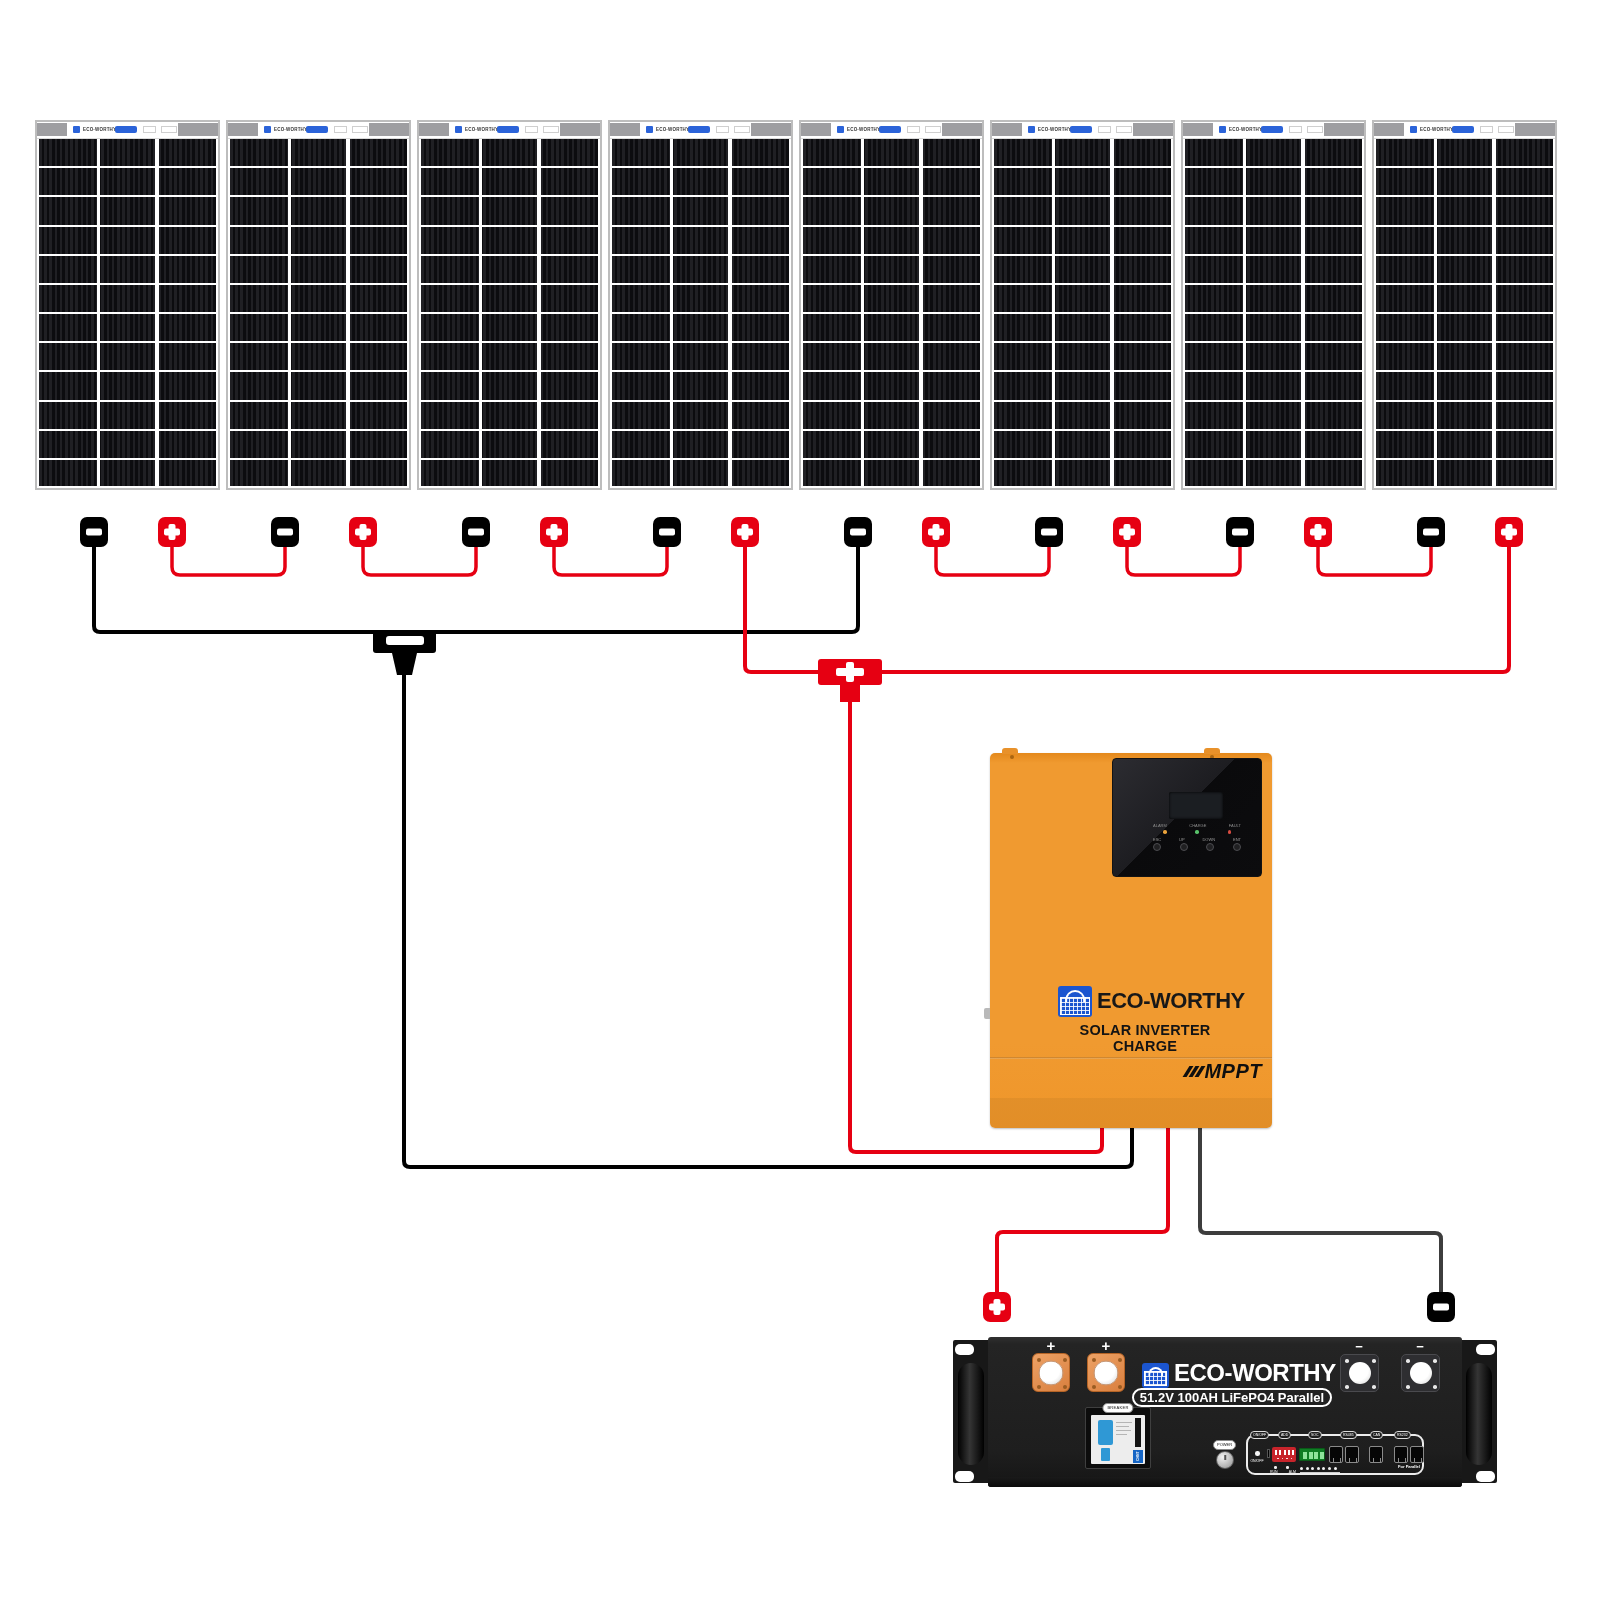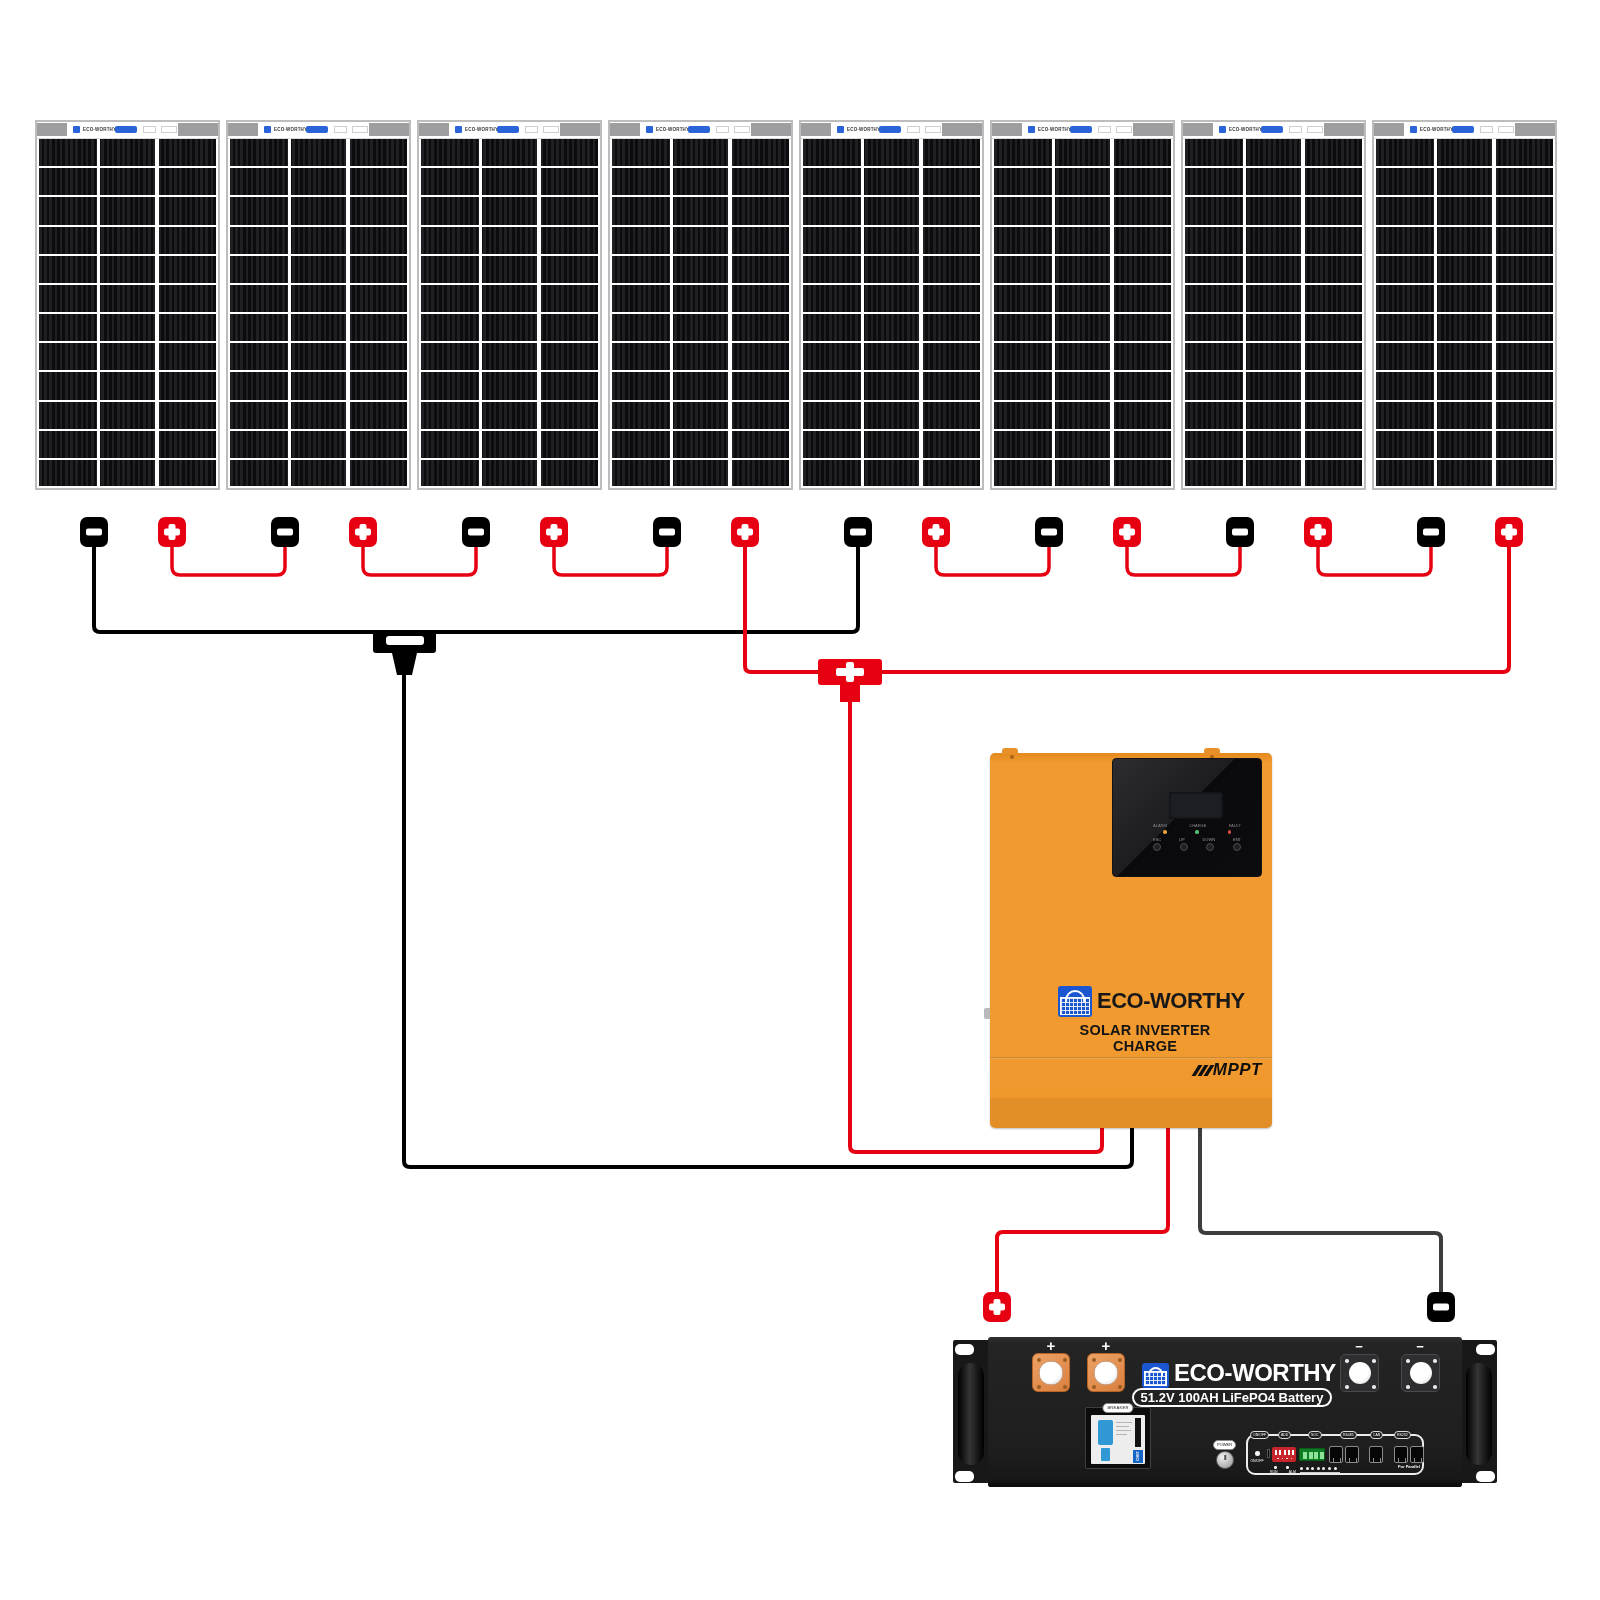--- a/index.html
+++ b/index.html
@@ -51,21 +51,21 @@
     background:repeating-linear-gradient(90deg,rgba(255,255,255,.85) 0 1px,transparent 1px 4px),repeating-linear-gradient(180deg,rgba(255,255,255,.85) 0 1px,transparent 1px 4px);}
   .sunlogo .dome{position:absolute;left:50%;transform:translateX(-50%);top:14%;width:58%;height:38%;
     border:2px solid #fff;border-bottom:none;border-radius:100px 100px 0 0;box-sizing:border-box;}
   #inv-logo{left:68px;top:233px;width:34px;height:31px;}
   #inv-brand{position:absolute;left:107px;top:235px;font-size:22px;font-weight:800;color:#181818;letter-spacing:-.5px;}
   #inv-sub{position:absolute;left:56px;top:269px;width:198px;text-align:center;font-size:14.5px;font-weight:700;color:#141414;letter-spacing:.2px;}
   #inv-seam{position:absolute;left:0;top:304px;width:100%;height:2px;background:linear-gradient(180deg,rgba(90,45,0,.30),rgba(255,255,255,.25));}
   #inv-bottomshade{position:absolute;left:0;top:345px;width:100%;height:30px;background:rgba(0,0,0,.05);border-radius:0 0 5px 5px;}
   #inv-mppt{position:absolute;right:10px;top:307px;display:flex;align-items:center;}
   #inv-mppt .stripe{width:4px;height:11px;background:#0f0f0f;margin-right:2px;transform:skewX(-32deg);}
-  #inv-mppt .mppt-text{font-size:17px;font-weight:800;font-style:italic;color:#0f0f0f;letter-spacing:.5px;}
+  #inv-mppt .mppt-text{font-size:20px;font-weight:800;font-style:italic;color:#0f0f0f;letter-spacing:.5px;}
   #inv-ground{position:absolute;left:-6px;top:255px;width:6px;height:11px;background:#b9b9b9;border-radius:2px 0 0 2px;}
 
   
   #battery{position:absolute;left:988px;top:1337px;width:474px;height:150px;z-index:3;
     background:linear-gradient(180deg,#303030 0,#242424 7px,#1e1e1e 115px,#151515 100%);
     border-radius:3px;}
   .ear{position:absolute;top:3px;width:35px;height:143px;background:#181818;z-index:-1;}
   .ear.left{left:-35px;border-radius:2px 0 0 2px;}
   .ear.right{right:-35px;border-radius:0 2px 2px 0;}
   .notch{position:absolute;width:19px;height:11px;background:#fff;border-radius:5px;}
@@ -427,21 +427,21 @@
     <div class="plus-plate" style="left:99px;">
       <div class="screws"></div>
       <div class="plate-circle"></div>
     </div>
 
     <div class="sunlogo" id="batt-logo">
       <div class="dome"></div>
       <div class="grid"></div>
     </div>
     <div id="batt-brand">ECO-WORTHY</div>
-    <div id="batt-spec">51.2V 100AH LiFePO4 Battery</div>
+    <div id="batt-spec">51.2V 100AH LiFePO4 Parallel</div>
 
     <div class="term-label" style="left:352px;top:2px;font-size:13px;">−</div>
     <div class="term-label" style="left:413px;top:2px;font-size:13px;">−</div>
     <div class="minus-plate" style="left:352px;">
       <div class="screws"></div>
       <div class="plate-circle"></div>
     </div>
     <div class="minus-plate" style="left:413px;">
       <div class="screws"></div>
       <div class="plate-circle"></div>

